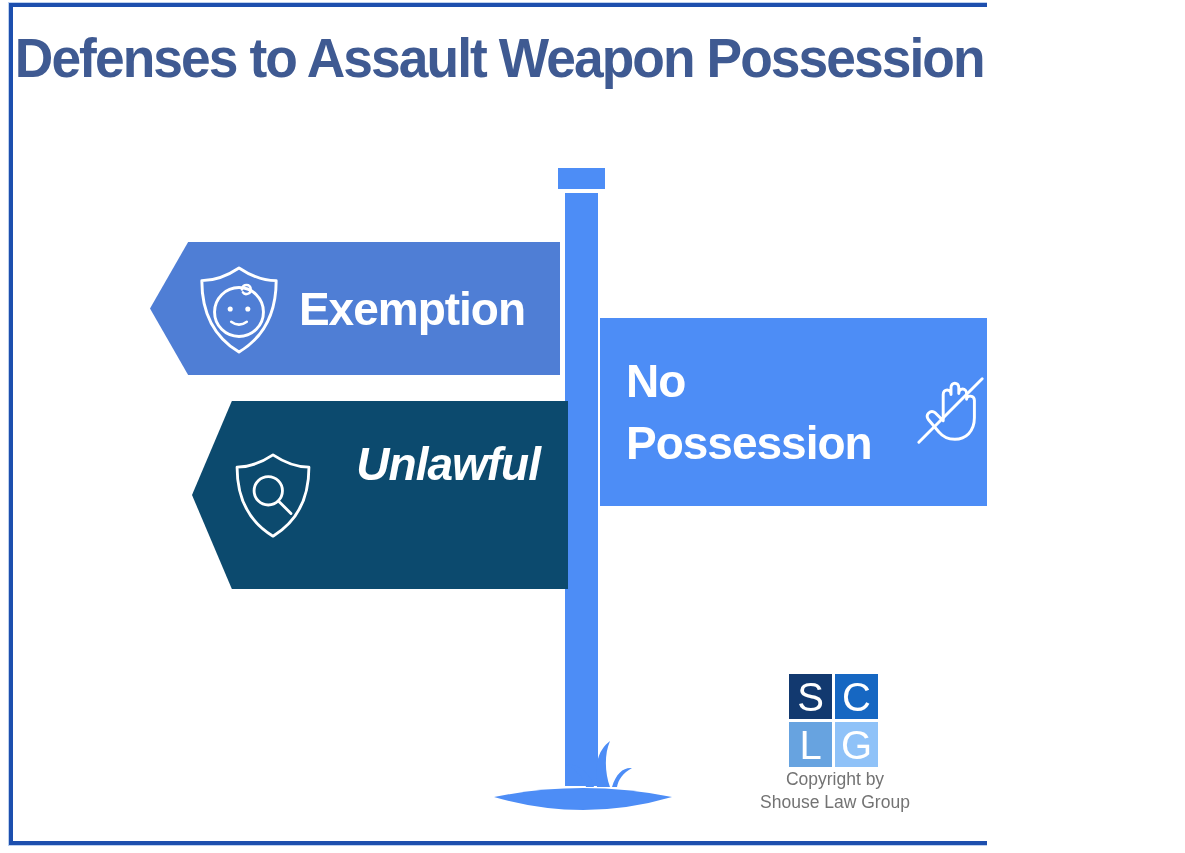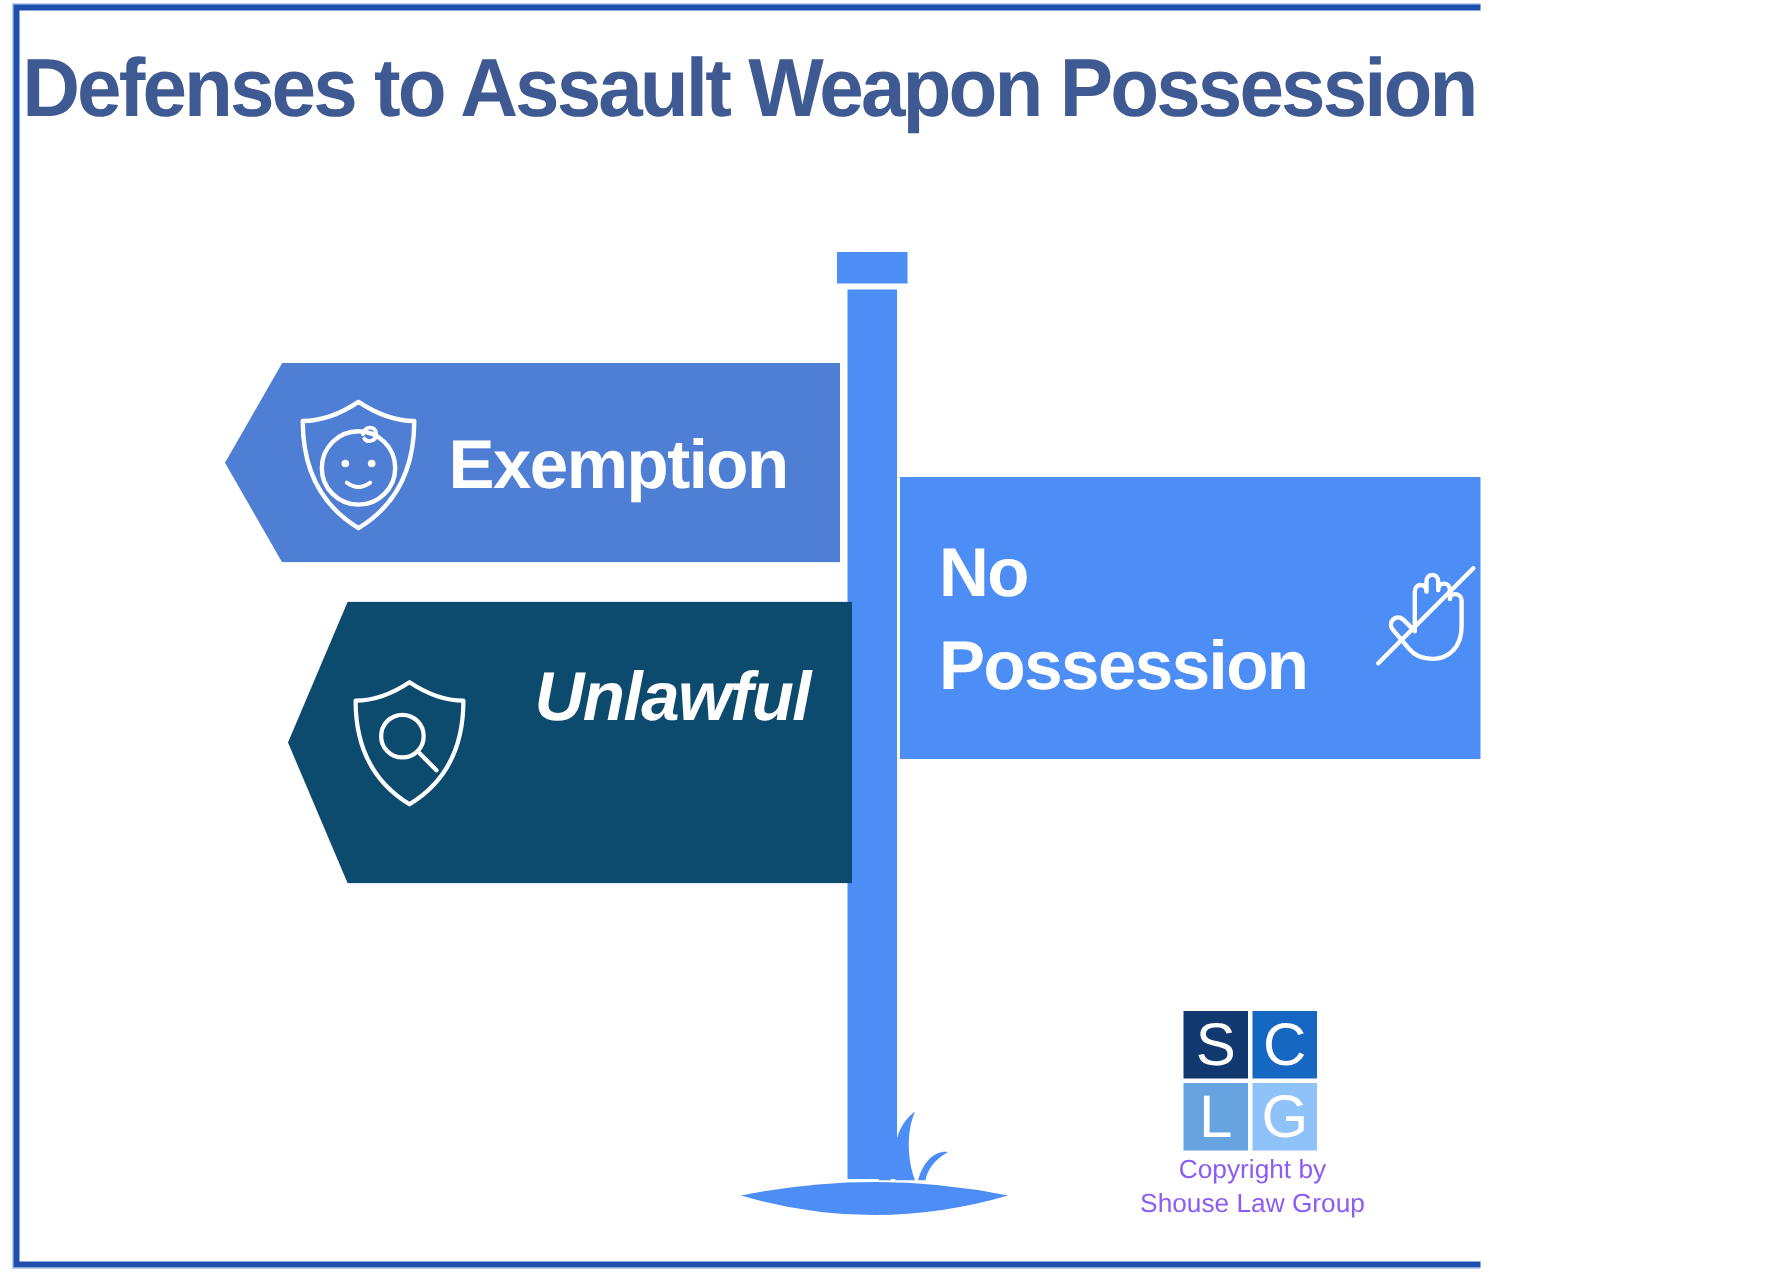--- a/index.html
+++ b/index.html
@@ -56,21 +56,21 @@
     position:absolute;left:789px;top:674px;width:90px;height:93px;
     display:grid;grid-template-columns:43px 43px;grid-template-rows:45px 45px;
     gap:3px;
   }
   .logo .cell{
     display:flex;align-items:center;justify-content:center;
     color:#ffffff;font-size:40px;font-weight:400;line-height:1;
   }
   .copyright{
     position:absolute;left:730px;top:768px;width:210px;text-align:center;
-    color:#8b5cf6;font-size:17.5px;line-height:23px;
+    color:#737373;font-size:17.5px;line-height:23px;
   }
   svg{display:block;}
 </style>
 </head>
 <body>
 
 <div class="canvas">
 
   <div class="frame"></div>
 

